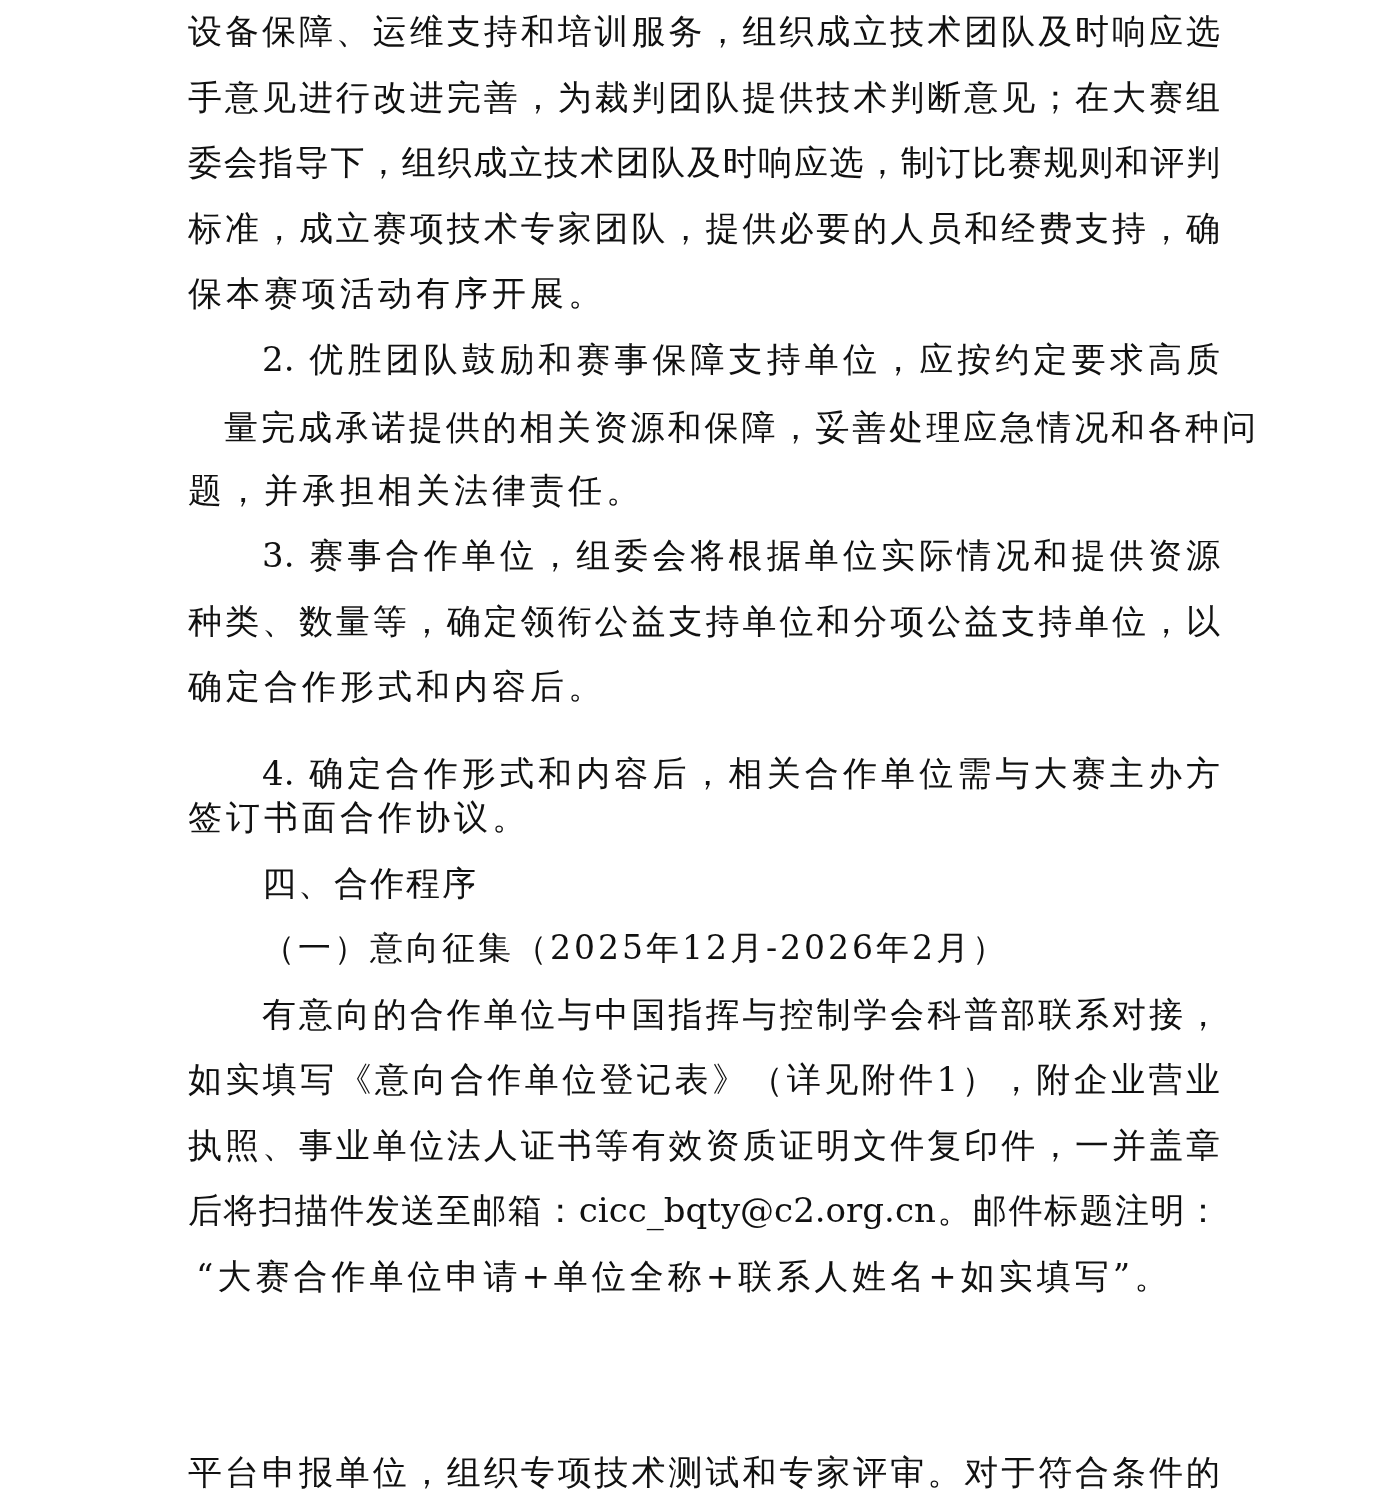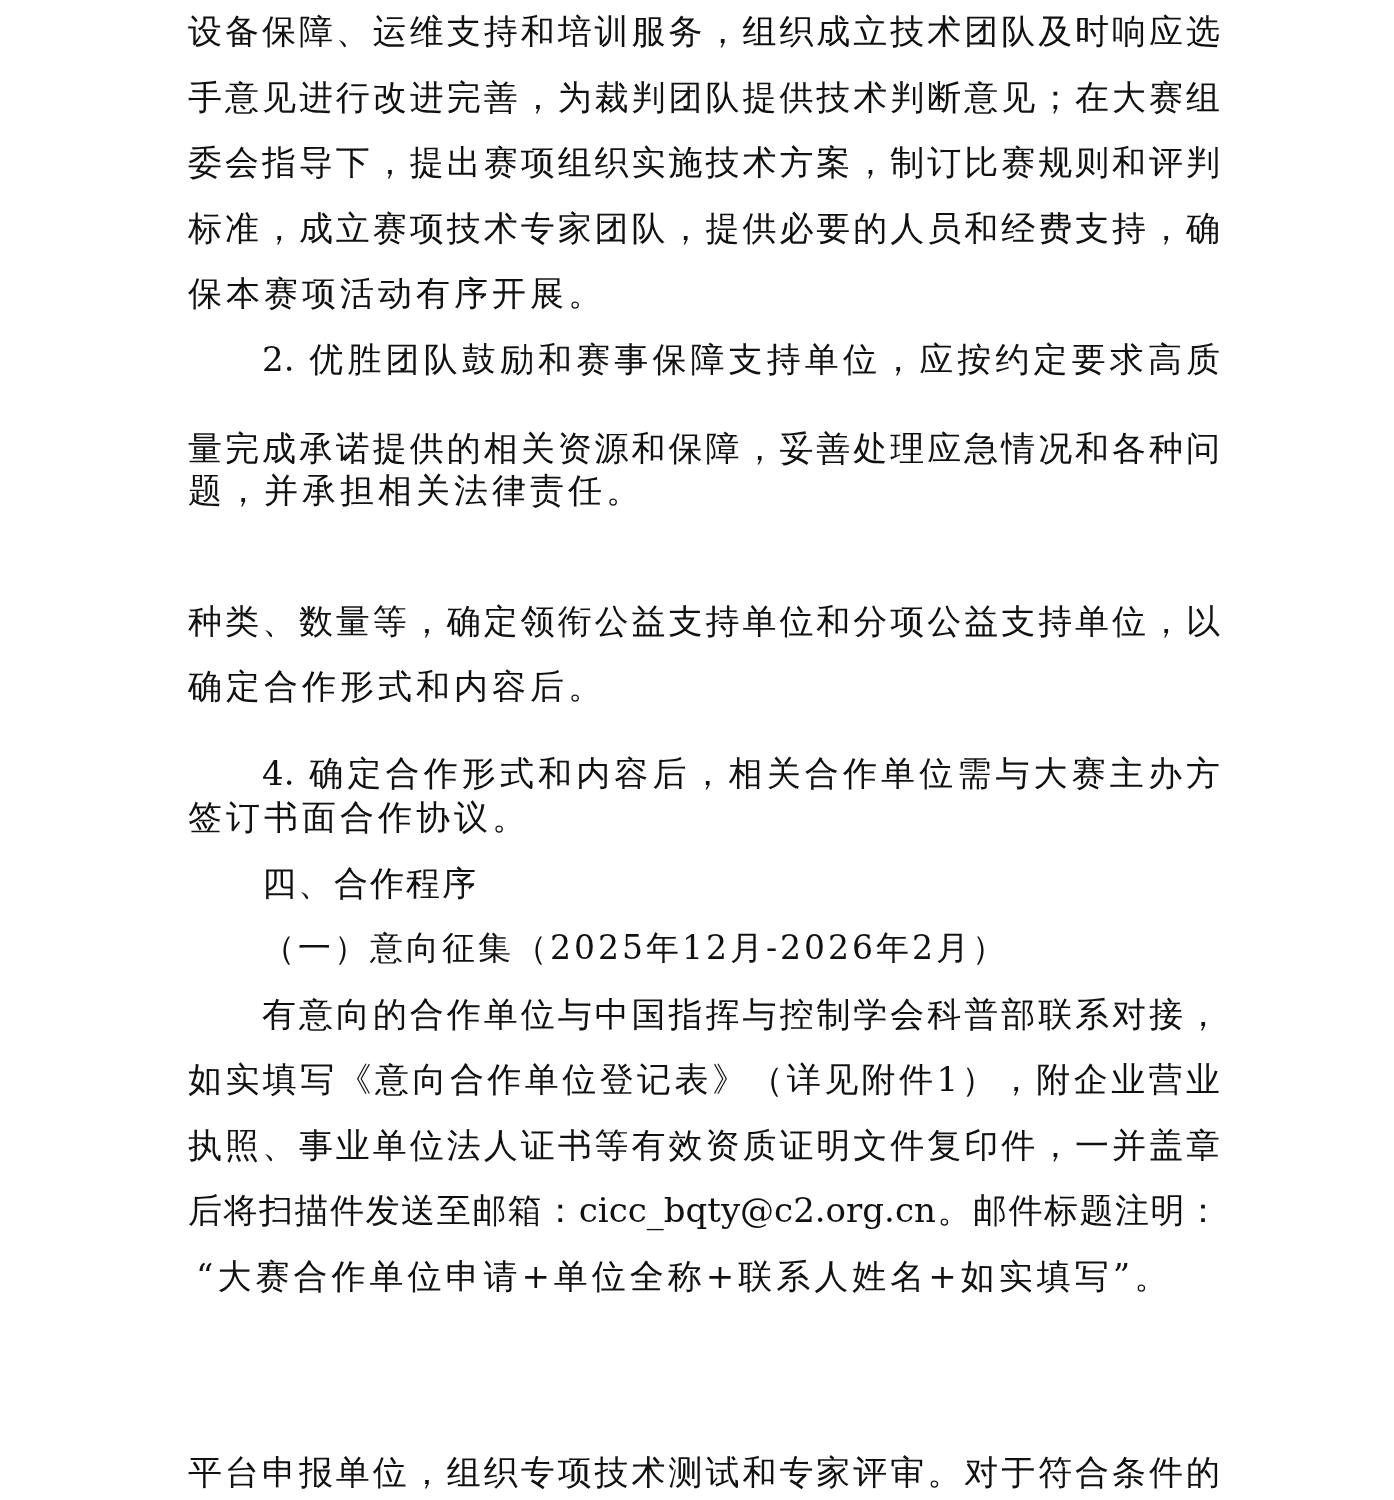--- a/index.html
+++ b/index.html
@@ -72,28 +72,29 @@
       letter-spacing: 3px;
     }
   </style>
 </head>
 <body>
 
 <div class="page">
 
   <div class="line" style="top:6px;">设备保障、运维支持和培训服务，组织成立技术团队及时响应选</div>
   <div class="line" style="top:72px;">手意见进行改进完善，为裁判团队提供技术判断意见；在大赛组</div>
-  <div class="line" style="top:137px;">委会指导下，提出赛项组织实施技术方案，制订比赛规则和评判</div>
+  <div class="line" style="top:137px;">委会指导下，组织成立技术团队及时响应选，制订比赛规则和评判</div>
   <div class="line" style="top:203px;">标准，成立赛项技术专家团队，提供必要的人员和经费支持，确</div>
   <div class="line last" style="top:268px;">保本赛项活动有序开展。</div>
 
   <div class="line indent" style="top:334px;">2. 优胜团队鼓励和赛事保障支持单位，应按约定要求高质</div>
-  <div class="line" style="top:423px;">量完成承诺提供的相关资源和保障，妥善处理应急情况和各种问</div>
+  <div class="line" style="top:402px;margin-left:36px;">量完成承诺提供的相关资源和保障，妥善处理应急情况和各种问</div>
   <div class="line last" style="top:465px;">题，并承担相关法律责任。</div>
 
+  <div class="line indent" style="top:530px;">3. 赛事合作单位，组委会将根据单位实际情况和提供资源</div>
   <div class="line" style="top:596px;">种类、数量等，确定领衔公益支持单位和分项公益支持单位，以</div>
   <div class="line last" style="top:661px;">确定合作形式和内容后。</div>
 
   <div class="line indent" style="top:748px;">4. 确定合作形式和内容后，相关合作单位需与大赛主办方</div>
   <div class="line last" style="top:792px;">签订书面合作协议。</div>
 
   <div class="heading" style="top:858px;">四、合作程序</div>
 
   <div class="subheading" style="top:923px;">（一）意向征集（2025年12月-2026年2月）</div>
   <div class="line indent" style="top:989px;">有意向的合作单位与中国指挥与控制学会科普部联系对接，</div>

